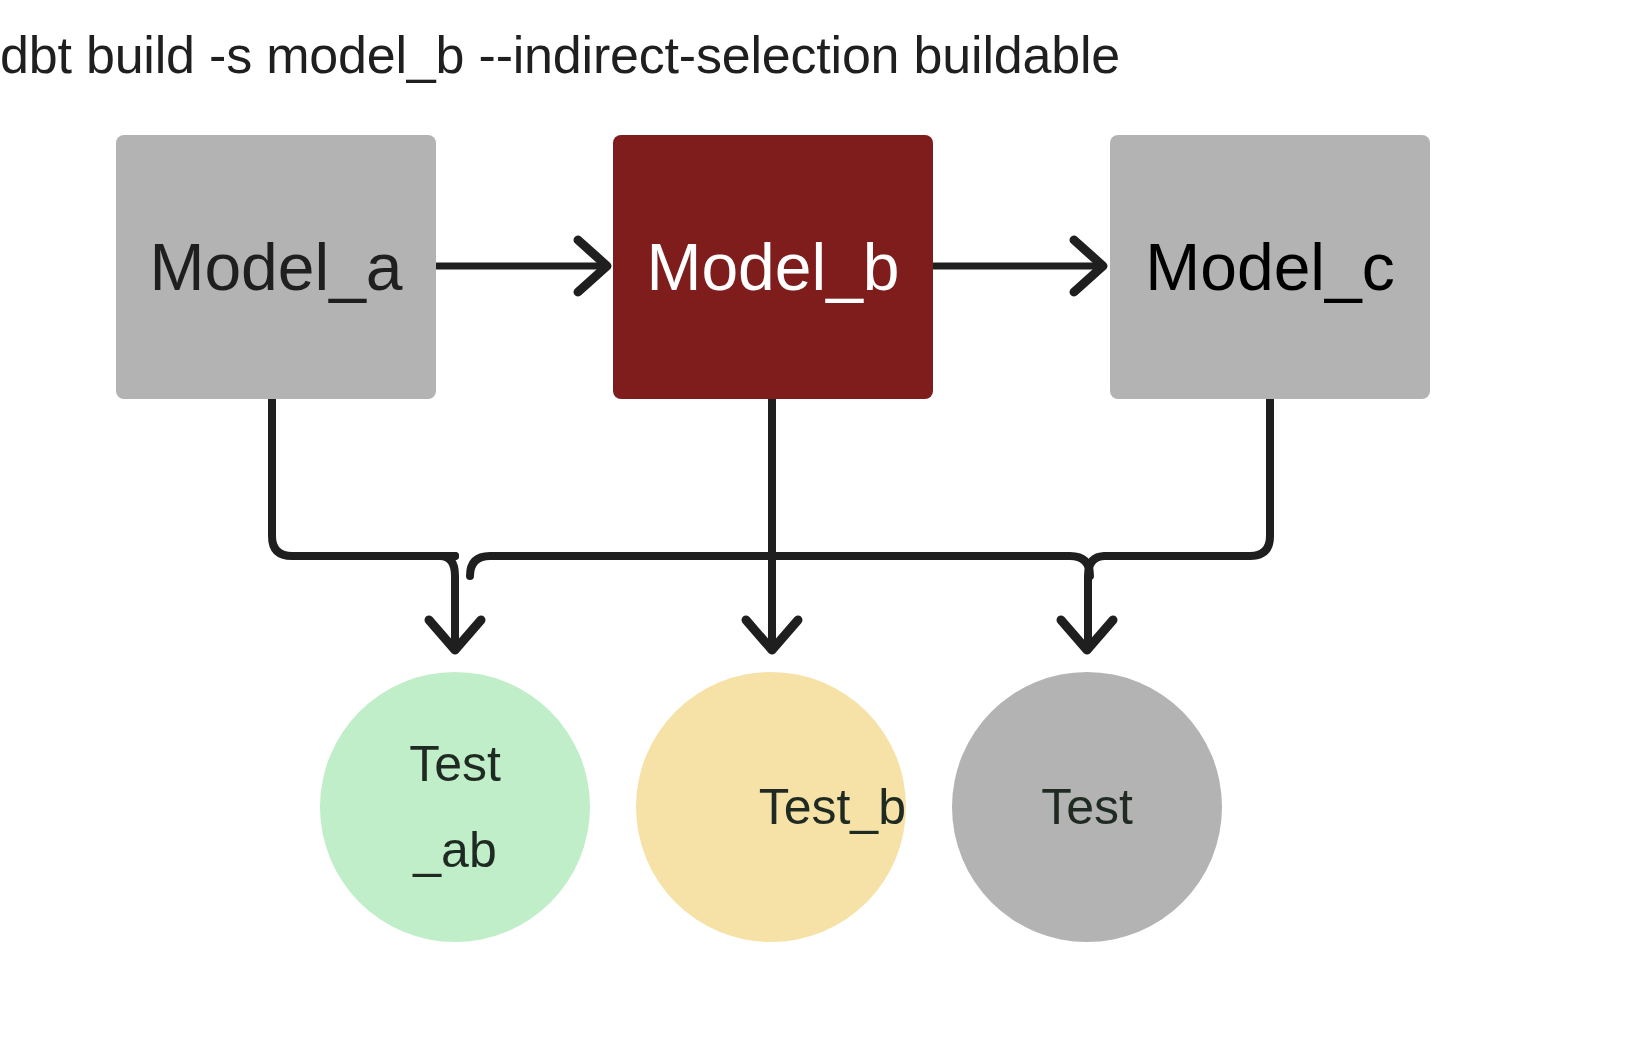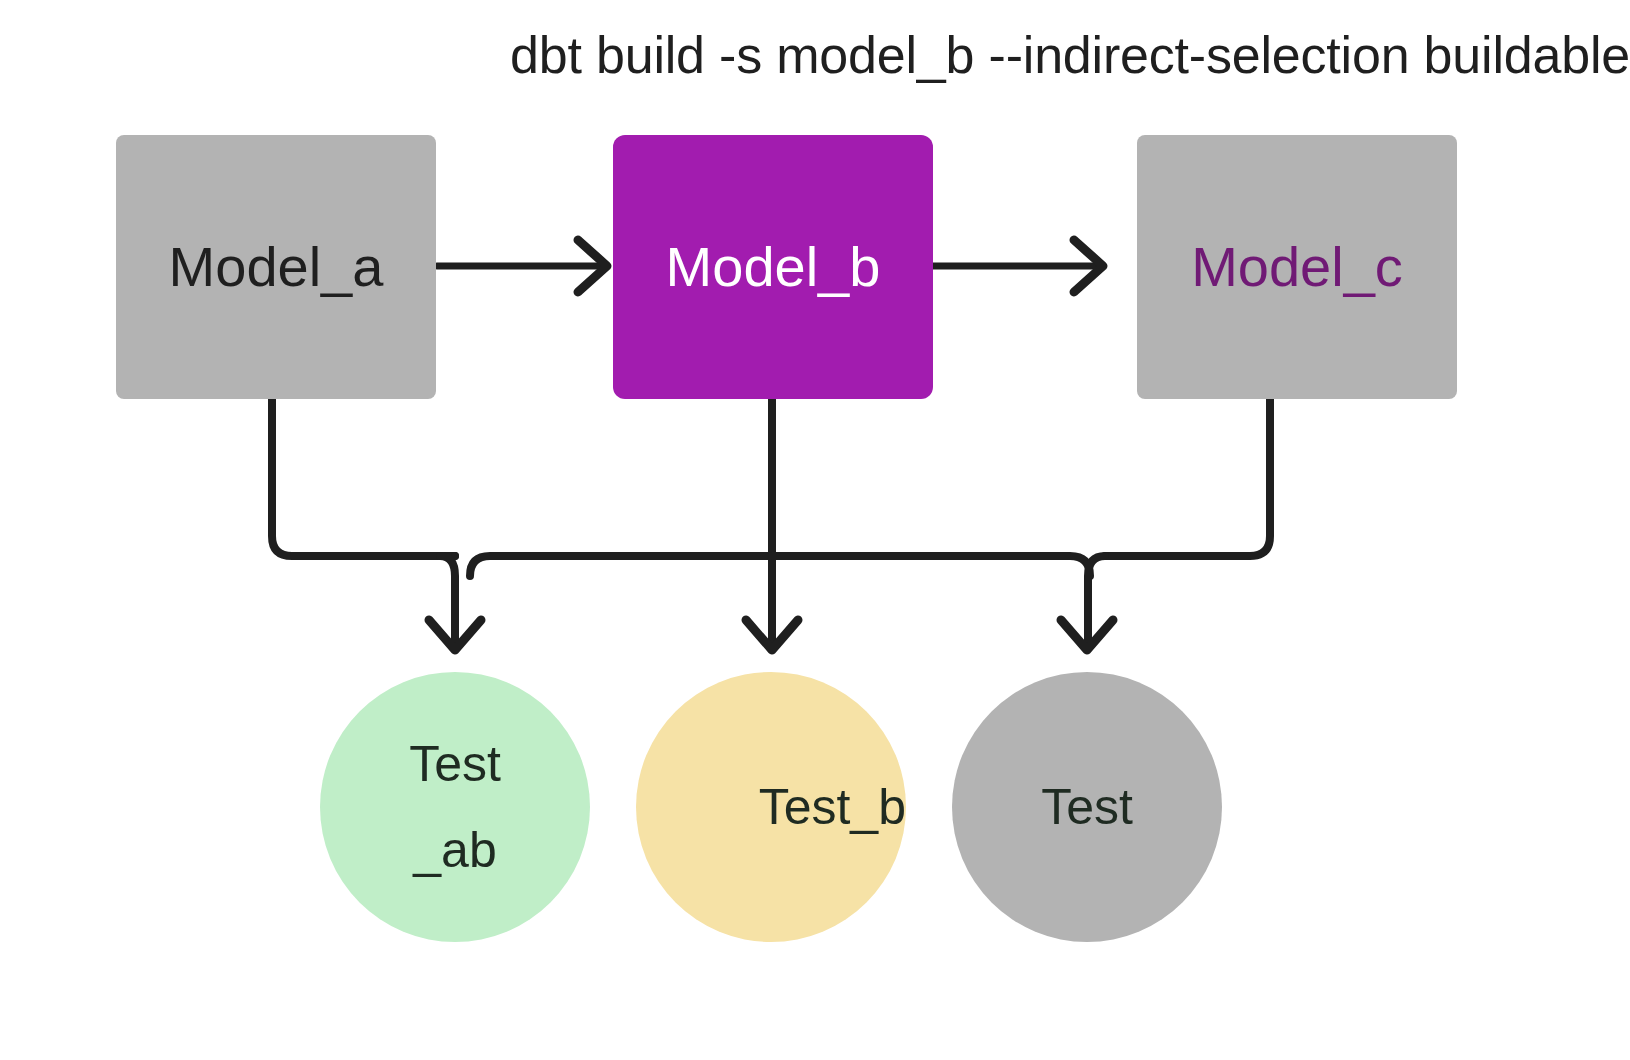--- a/index.html
+++ b/index.html
@@ -26,44 +26,44 @@
     top: 0;
     width: 1630px;
     height: 1060px;
     pointer-events: none;
   }
   .title {
     position: absolute;
     left: 0;
     top: 24px;
     width: 1630px;
-    text-align: right;
+    text-align: left;
     font-size: 52px;
     line-height: 62px;
     color: #1f1f1f;
     letter-spacing: -0.2px;
     white-space: nowrap;
   }
   .node-box {
     position: absolute;
     top: 135px;
     width: 320px;
     height: 264px;
     border-radius: 8px;
     display: flex;
     align-items: center;
     justify-content: center;
-    font-size: 56px;
+    font-size: 66px;
     line-height: 58px;
     box-sizing: border-box;
   }
   .node-box .node-label { pointer-events: none; }
   #node-model-a { left: 116px; background: #b3b3b3; color: #1f1f1f; }
-  #node-model-b { left: 613px; background: #a21caf; color: #ffffff; border-radius: 12px; }
-  #node-model-c { left: 1110px; background: #b3b3b3; color: #701a75; margin-left: 27px; }
+  #node-model-b { left: 613px; background: #7f1d1d; color: #ffffff; }
+  #node-model-c { left: 1110px; background: #b3b3b3; color: #000000; }
 
   .node-circle {
     position: absolute;
     top: 672px;
     width: 270px;
     height: 270px;
     border-radius: 50%;
     display: flex;
     flex-direction: column;
     align-items: center;

